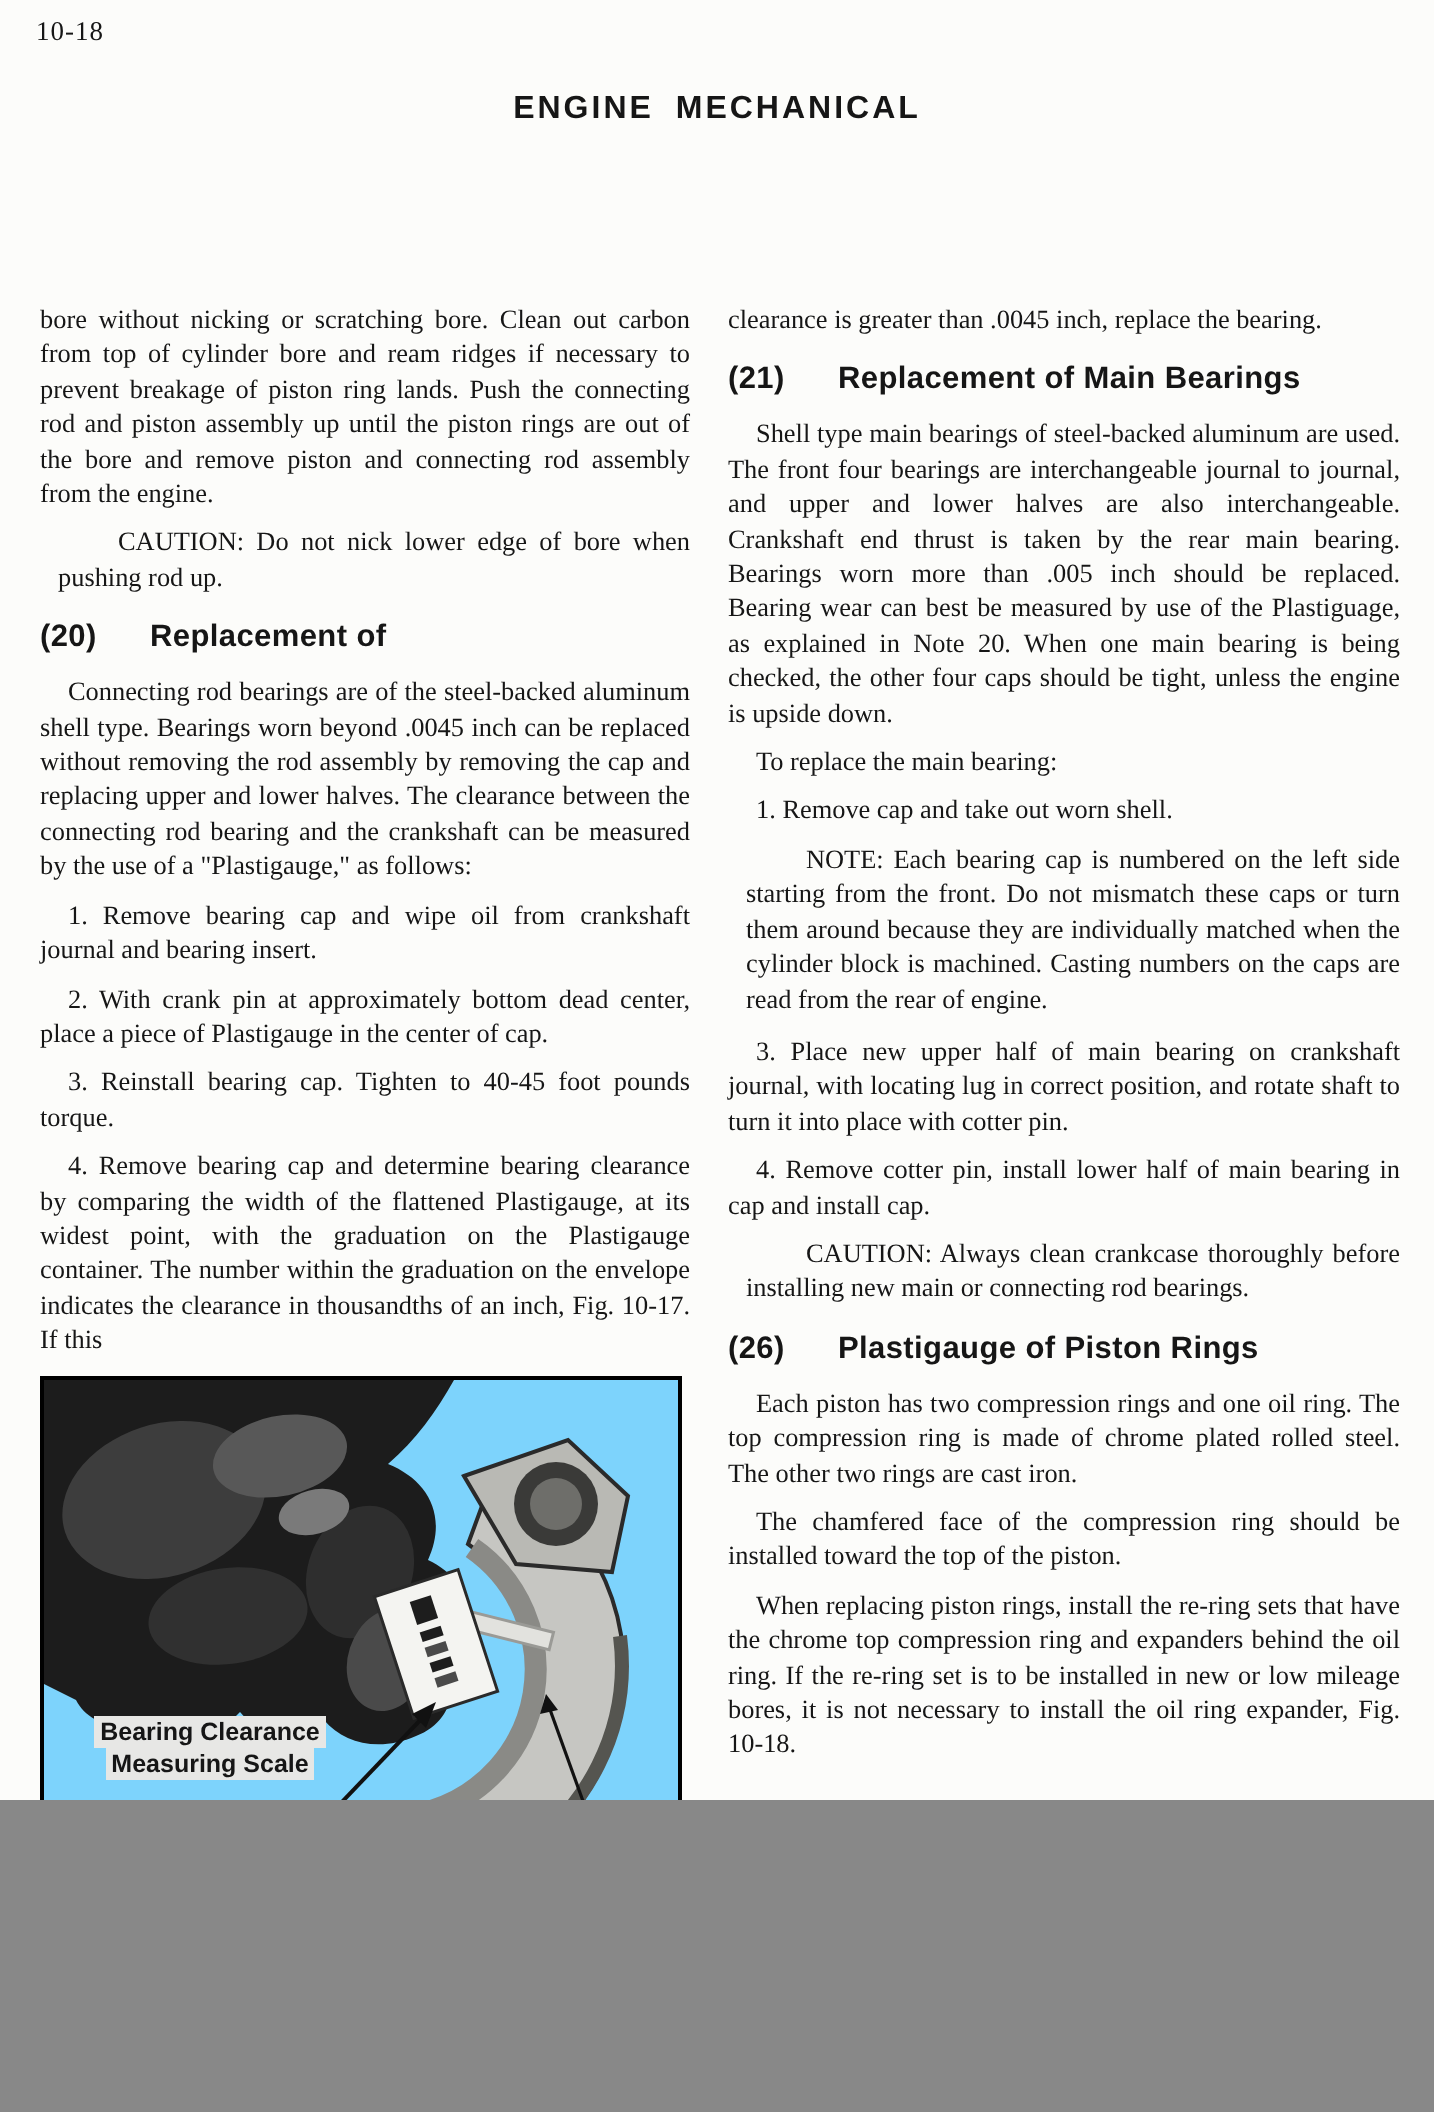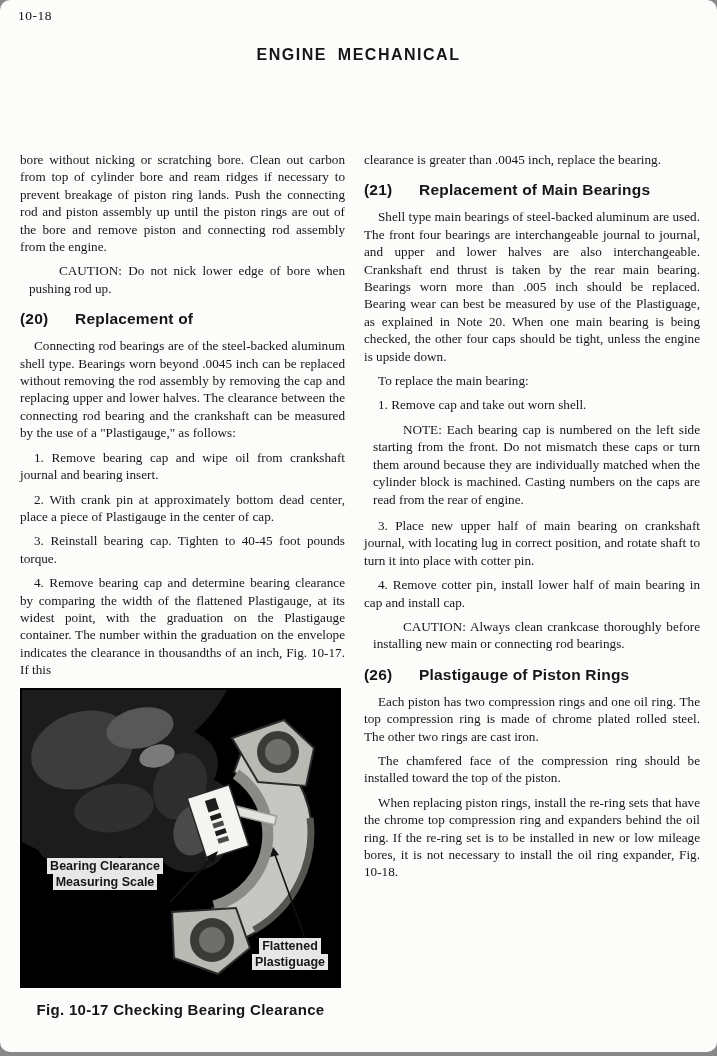--- a/index.html
+++ b/index.html
@@ -1,24 +1,23 @@
 <!DOCTYPE html>
 <html><head>
 <meta charset="utf-8">
 <style>
   html,body{margin:0;padding:0;background:#888;}
   .page{
     position:relative;
-    width:717px;height:1052px;
+    width:717px;height:900px;
     margin:0 auto;
     background:#fcfcfa;
     overflow:hidden;
     font-family:"Liberation Serif", serif;
     color:#161616;
-    border-radius:10px;
   }
   .page-number{
     position:absolute;top:8px;left:18px;
     font-size:13.5px;letter-spacing:.5px;
   }
   .page-header{
     position:absolute;top:46px;left:0;right:0;
     text-align:center;
     font-family:"Liberation Sans", sans-serif;
     font-weight:700;font-size:16px;letter-spacing:1.5px;word-spacing:5px;
@@ -42,21 +41,21 @@
     font-weight:700;font-size:15.5px;line-height:19px;
     letter-spacing:.2px;
   }
   .section-num{flex:0 0 55px;}
   .section-title{flex:1;}
   .figure-box{
     position:relative;
     margin-top:9px;
     width:321px;height:300px;
     border:2px solid #000;
-    background:#000000;
+    background:#7dd3fc;
     box-sizing:border-box;
   }
   .figure-box svg{position:absolute;left:0;top:0;}
   .fig-label{
     position:absolute;
     font-family:"Liberation Sans", sans-serif;
     font-weight:700;font-size:12.5px;line-height:16px;
     text-align:center;
   }
   .fig-label span{background:#e7e7e5;padding:0 3px;display:inline-block;}

